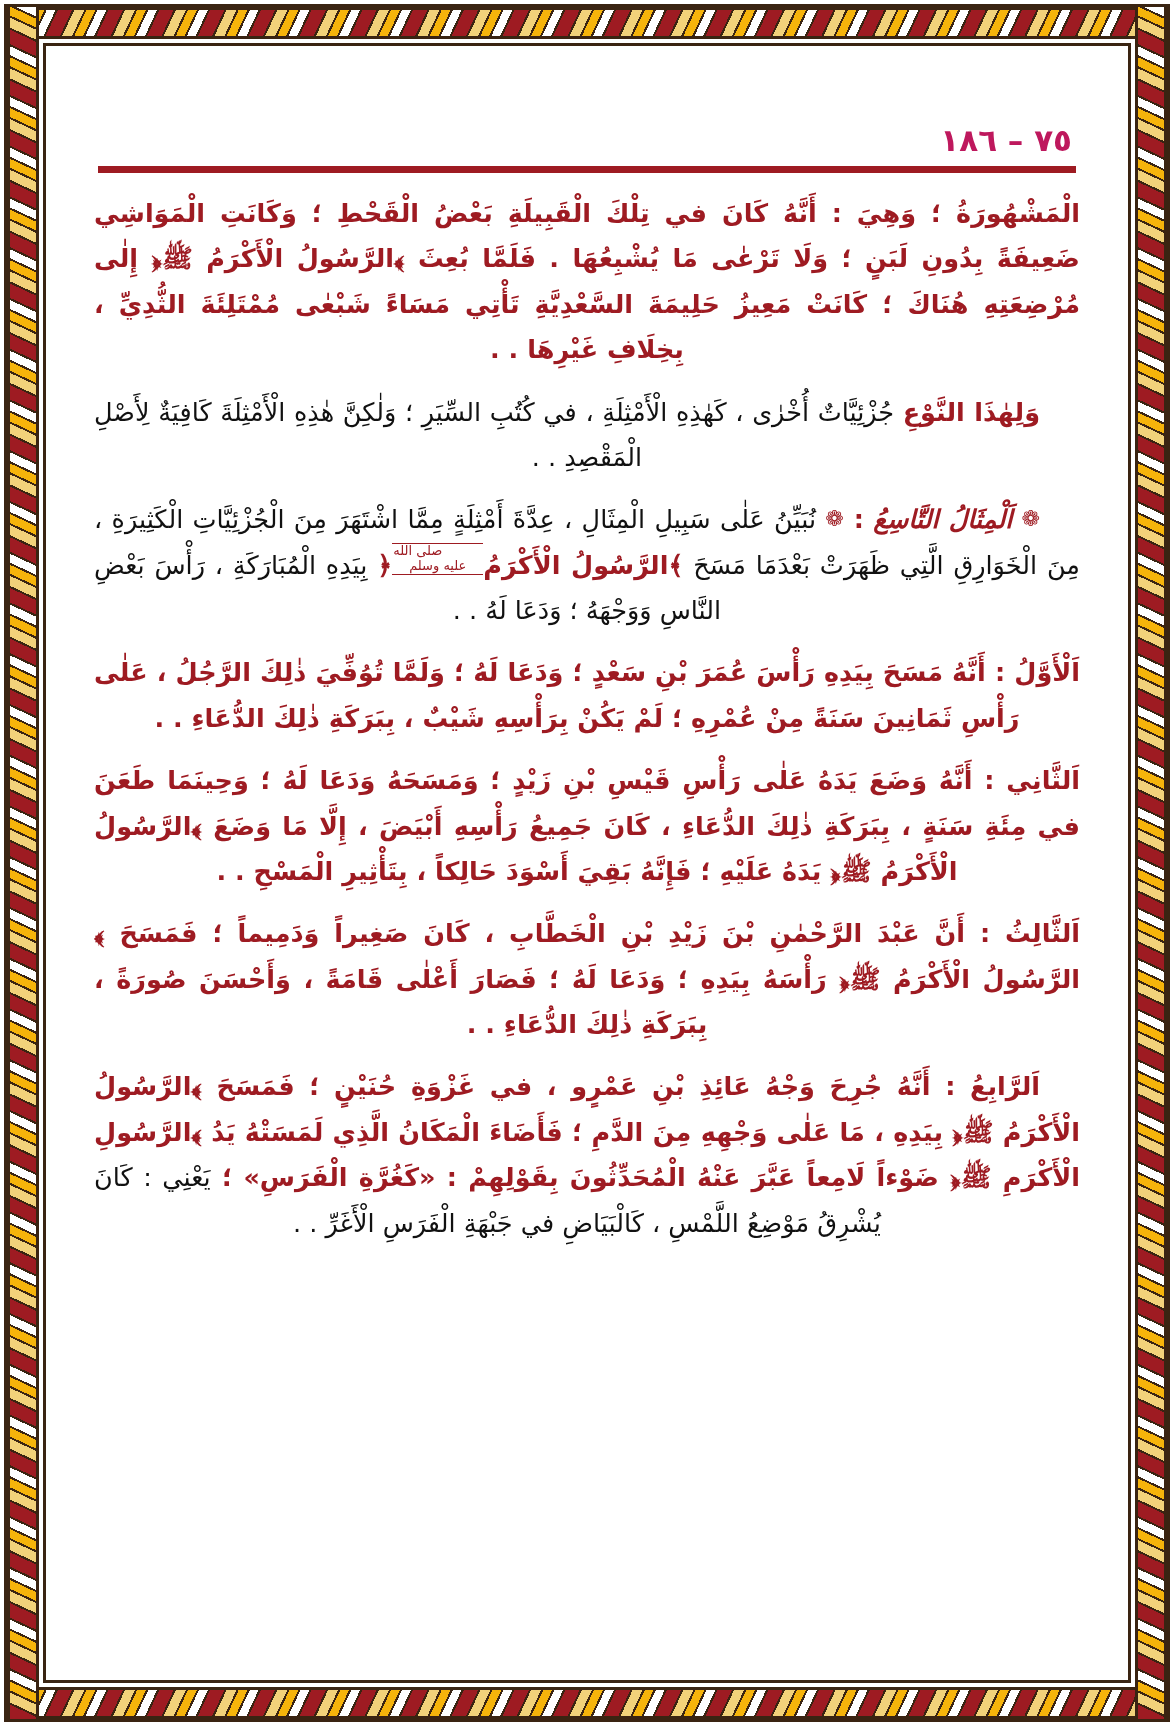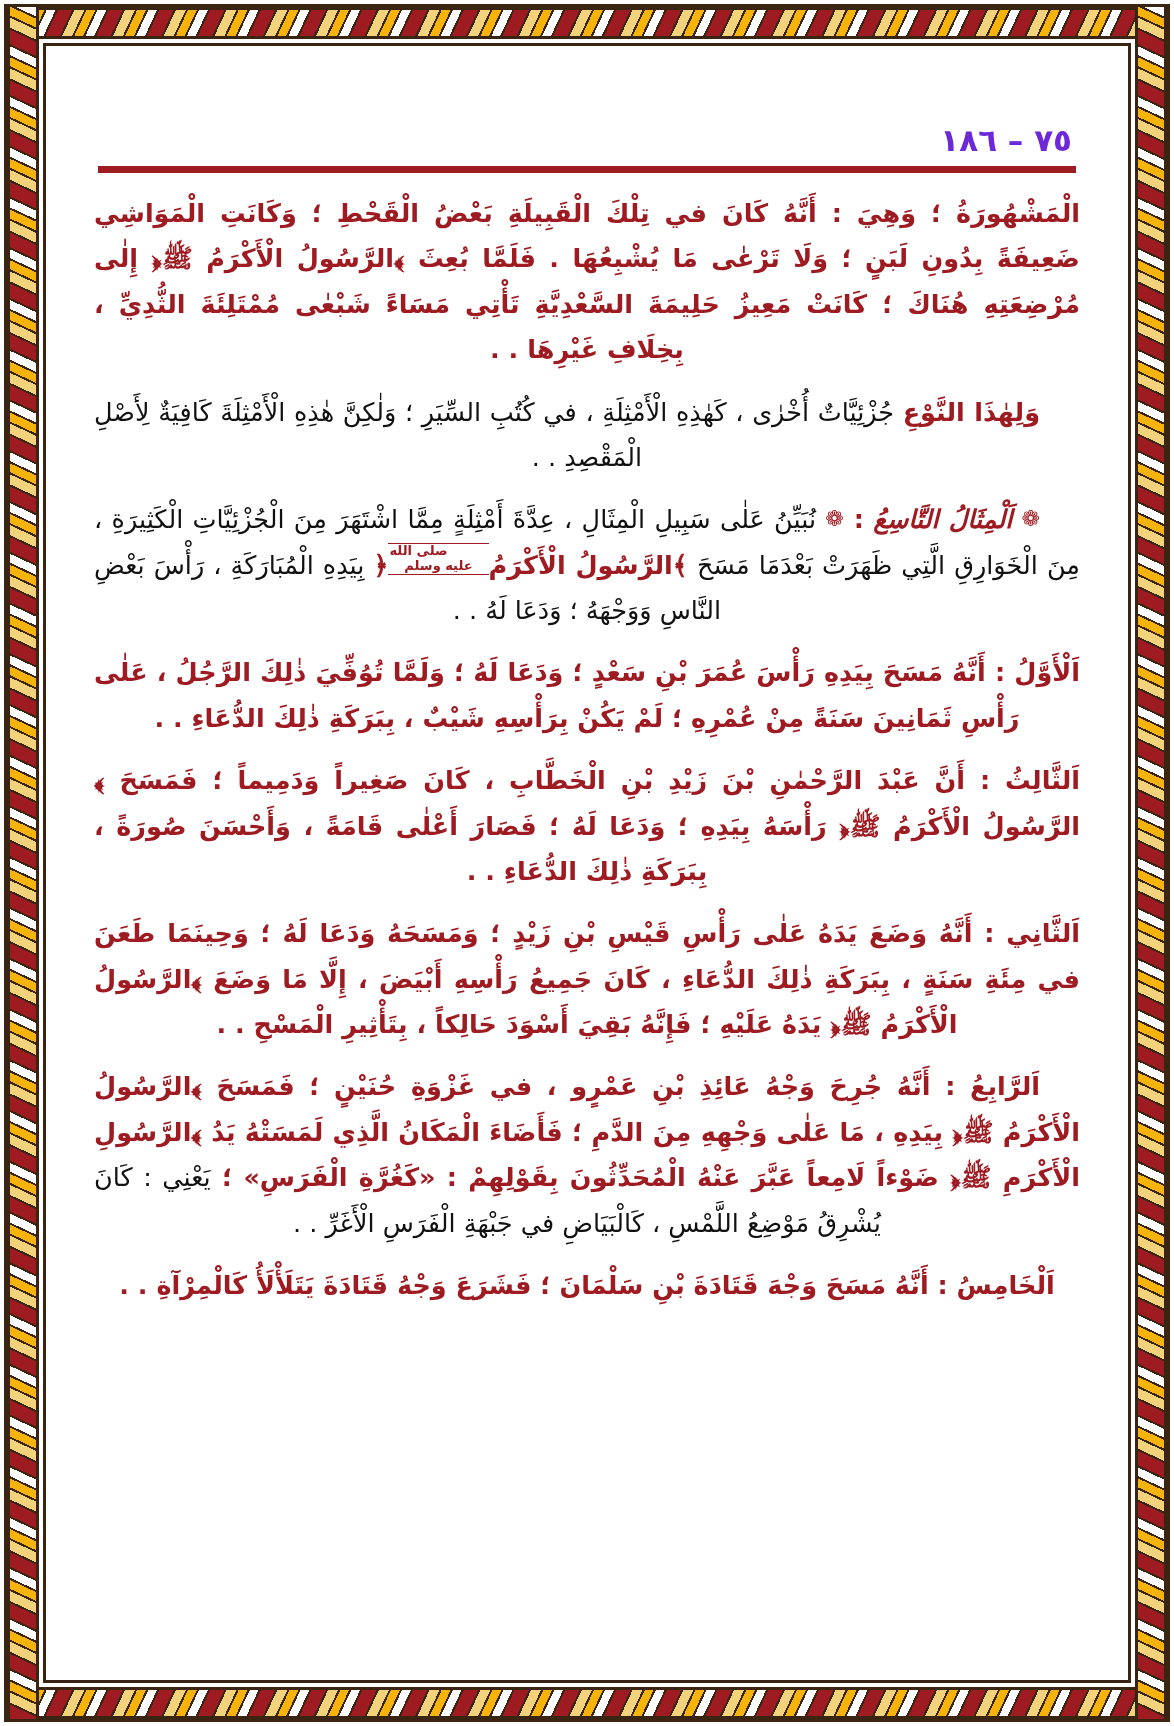--- a/index.html
+++ b/index.html
@@ -88,21 +88,21 @@
   }
   .page-title{
     color:#9e1b22;
     font-size:31px;
     font-weight:bold;
     letter-spacing:0.5px;
     white-space:nowrap;
     line-height:1;
   }
   .page-number{
-    color:#6d28d9;
+    color:#be185d;
     font-size:31px;
     font-weight:bold;
     direction:rtl;
     white-space:nowrap;
     line-height:1;
   }
   .rule{
     height:7px;
     background:#9e1b22;
     margin:10px 4px 18px 4px;
@@ -134,21 +134,20 @@
     color:#9e1b22;
     font-size:13px;
     letter-spacing:-1px;
     transform:translateY(-4px);
     border-top:1px solid #9e1b22;
     border-bottom:1px solid #9e1b22;
     padding:0 1px;
     line-height:1.15;
     white-space:nowrap;
     font-family:"DejaVu Sans",sans-serif;
-    font-weight:bold;
   }
   .flower{
     color:#9e1b22;
     font-size:22px;
     vertical-align:2px;
     letter-spacing:-1px;
   }
   .heading-label{
     color:#9e1b22;
     font-weight:bold;
@@ -194,39 +193,36 @@
             <span class="flower">❁</span>
             <span> نُبَيِّنُ عَلٰى سَبِيلِ الْمِثَالِ ، عِدَّةَ أَمْثِلَةٍ مِمَّا اشْتَهَرَ مِنَ الْجُزْئِيَّاتِ الْكَثِيرَةِ ، مِنَ الْخَوَارِقِ الَّتِي ظَهَرَتْ بَعْدَمَا مَسَحَ </span><span class="rd">﴾</span><span class="rd">الرَّسُولُ الْأَكْرَمُ</span><span class="salawat">صلى الله<br>عليه وسلم</span><span class="rd">﴿</span><span> بِيَدِهِ الْمُبَارَكَةِ ، رَأْسَ بَعْضِ النَّاسِ وَوَجْهَهُ ؛ وَدَعَا لَهُ . .</span>
           </p>
 
           <p class="para red">
             <span>اَلْأَوَّلُ : أَنَّهُ مَسَحَ بِيَدِهِ رَأْسَ عُمَرَ بْنِ سَعْدٍ ؛ وَدَعَا لَهُ ؛ وَلَمَّا تُوُفِّيَ ذٰلِكَ الرَّجُلُ ،</span>
             <span>عَلٰى رَأْسِ ثَمَانِينَ سَنَةً مِنْ عُمْرِهِ ؛ لَمْ يَكُنْ بِرَأْسِهِ شَيْبٌ ، بِبَرَكَةِ ذٰلِكَ الدُّعَاءِ . .</span>
           </p>
 
           <p class="para red">
+            <span>اَلثَّانِي : أَنَّهُ وَضَعَ يَدَهُ عَلٰى رَأْسِ قَيْسِ بْنِ زَيْدٍ ؛ وَمَسَحَهُ وَدَعَا لَهُ ؛ وَحِينَمَا طَعَنَ</span>
+            <span>في مِئَةِ سَنَةٍ ، بِبَرَكَةِ ذٰلِكَ الدُّعَاءِ ، كَانَ جَمِيعُ رَأْسِهِ أَبْيَضَ ، إِلَّا مَا وَضَعَ ﴾الرَّسُولُ</span>
+            <span>الْأَكْرَمُ ﷺ﴿ يَدَهُ عَلَيْهِ ؛ فَإِنَّهُ بَقِيَ أَسْوَدَ حَالِكاً ، بِتَأْثِيرِ الْمَسْحِ . .</span>
+          </p>
+
+          <p class="para red">
             <span>اَلثَّالِثُ : أَنَّ عَبْدَ الرَّحْمٰنِ بْنَ زَيْدِ بْنِ الْخَطَّابِ ، كَانَ صَغِيراً وَدَمِيماً ؛ فَمَسَحَ</span>
             <span>﴾الرَّسُولُ الْأَكْرَمُ ﷺ﴿ رَأْسَهُ بِيَدِهِ ؛ وَدَعَا لَهُ ؛ فَصَارَ أَعْلٰى قَامَةً ، وَأَحْسَنَ صُورَةً ،</span>
             <span>بِبَرَكَةِ ذٰلِكَ الدُّعَاءِ . .</span>
-          </p>
-
-          <p class="para red">
-            <span>اَلثَّانِي : أَنَّهُ وَضَعَ يَدَهُ عَلٰى رَأْسِ قَيْسِ بْنِ زَيْدٍ ؛ وَمَسَحَهُ وَدَعَا لَهُ ؛ وَحِينَمَا طَعَنَ</span>
-            <span>في مِئَةِ سَنَةٍ ، بِبَرَكَةِ ذٰلِكَ الدُّعَاءِ ، كَانَ جَمِيعُ رَأْسِهِ أَبْيَضَ ، إِلَّا مَا وَضَعَ ﴾الرَّسُولُ</span>
-            <span>الْأَكْرَمُ ﷺ﴿ يَدَهُ عَلَيْهِ ؛ فَإِنَّهُ بَقِيَ أَسْوَدَ حَالِكاً ، بِتَأْثِيرِ الْمَسْحِ . .</span>
           </p>
 
           <p class="para red indent">
             <span>اَلرَّابِعُ : أَنَّهُ جُرِحَ وَجْهُ عَائِذِ بْنِ عَمْرٍو ، في غَزْوَةِ حُنَيْنٍ ؛ فَمَسَحَ ﴾الرَّسُولُ</span>
             <span>الْأَكْرَمُ ﷺ﴿ بِيَدِهِ ، مَا عَلٰى وَجْهِهِ مِنَ الدَّمِ ؛ فَأَضَاءَ الْمَكَانُ الَّذِي لَمَسَتْهُ يَدُ</span>
             <span>﴾الرَّسُولِ الْأَكْرَمِ ﷺ﴿ ضَوْءاً لَامِعاً عَبَّرَ عَنْهُ الْمُحَدِّثُونَ بِقَوْلِهِمْ : «كَغُرَّةِ الْفَرَسِ» ؛</span>
             <span class="bk">يَعْنِي : كَانَ يُشْرِقُ مَوْضِعُ اللَّمْسِ ، كَالْبَيَاضِ في جَبْهَةِ الْفَرَسِ الْأَغَرِّ . .</span>
           </p>
 
-          <p class="para red">
-            <span>اَلْخَامِسُ : أَنَّهُ مَسَحَ وَجْهَ قَتَادَةَ بْنِ سَلْمَانَ ؛ فَشَرَعَ وَجْهُ قَتَادَةَ يَتَلَأْلَأُ كَالْمِرْآةِ . .</span>
-          </p>
 
         </div>
       </div>
     </div>
   </div>
 </div>
 
 </body></html>

